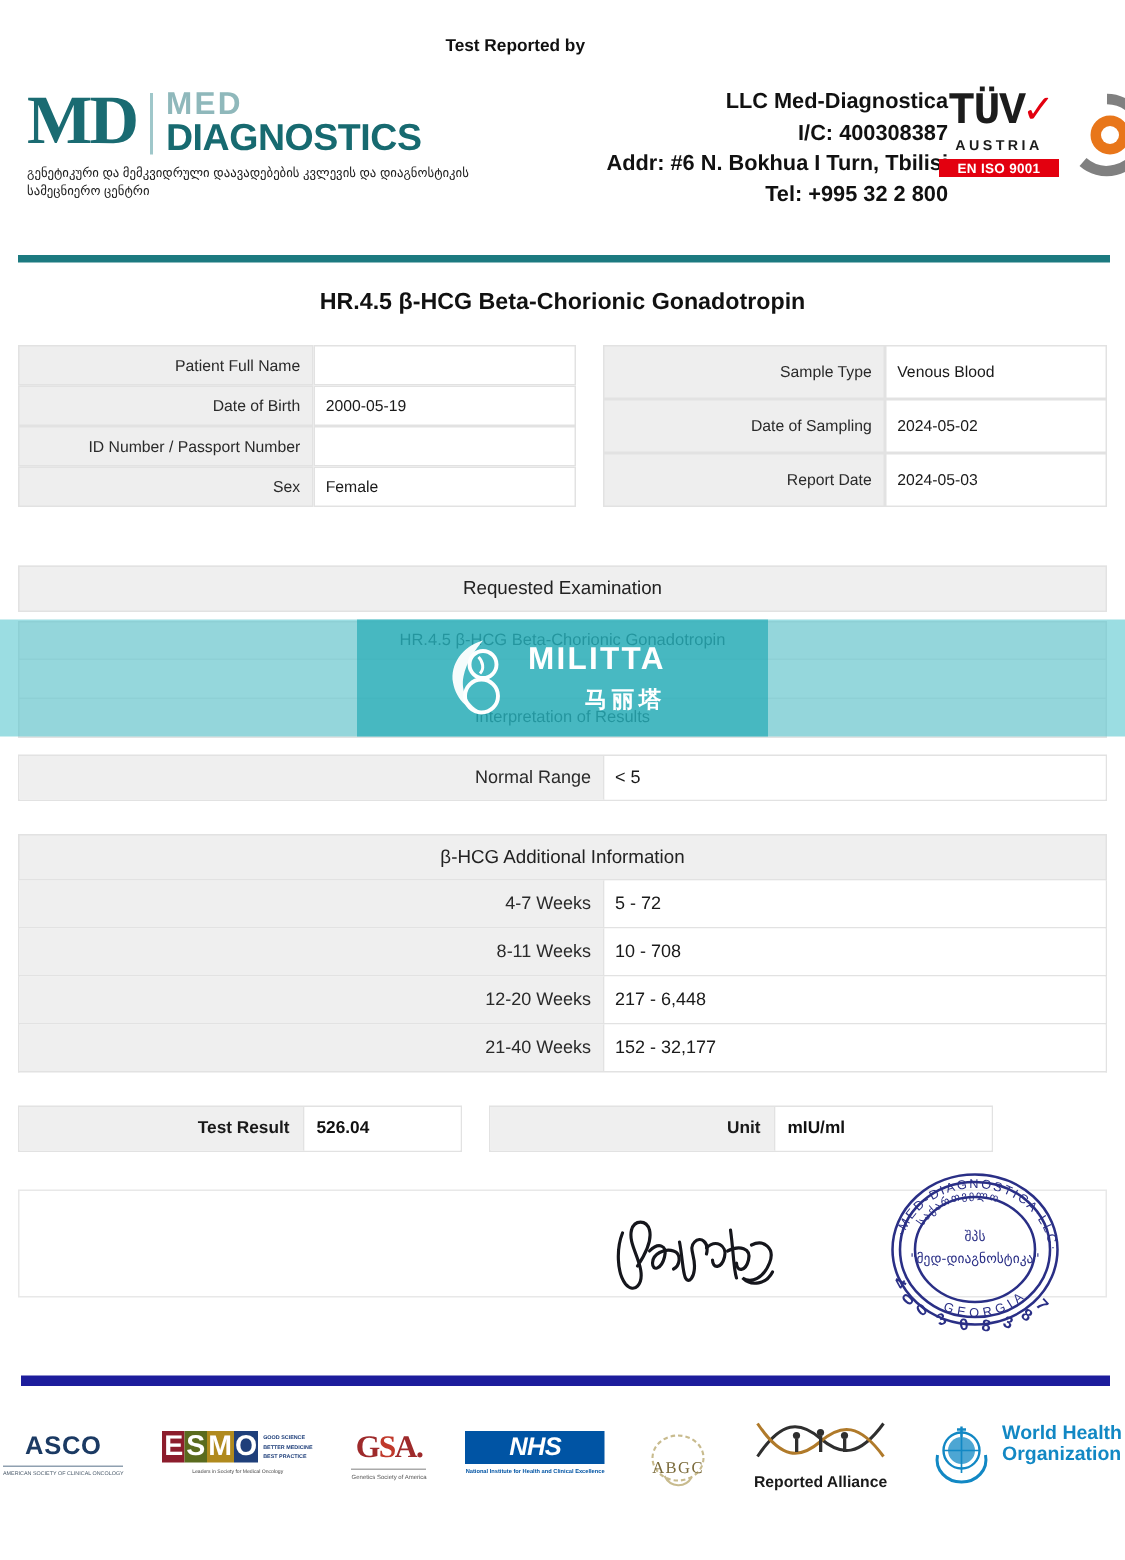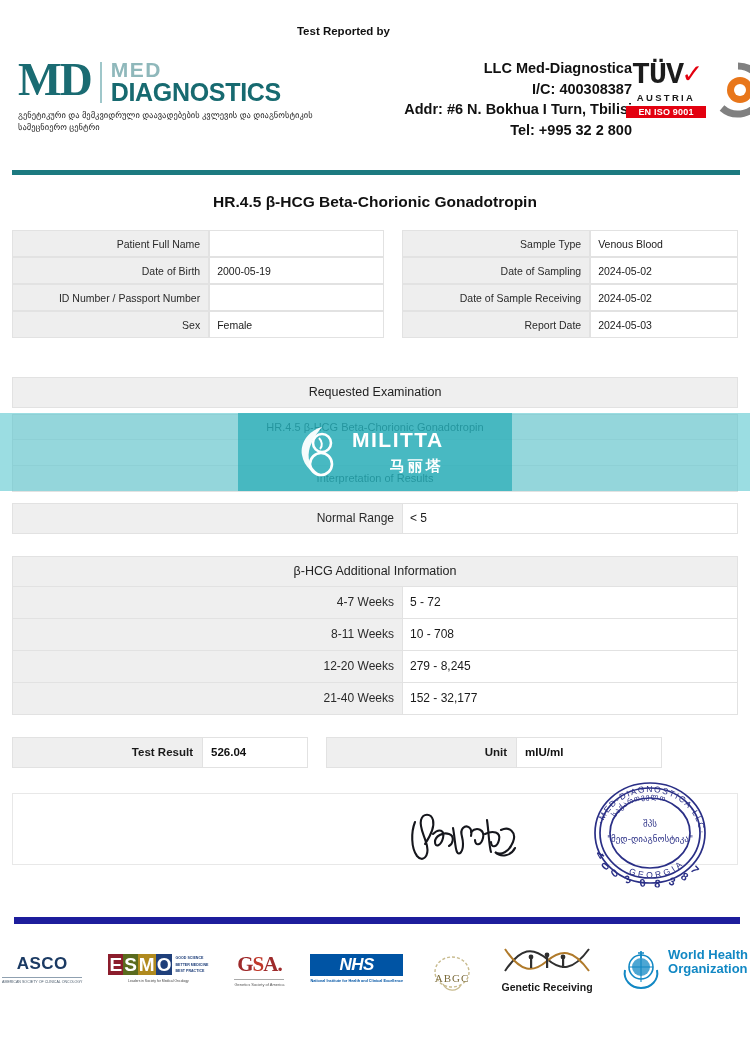--- a/index.html
+++ b/index.html
@@ -185,24 +185,20 @@
       <tbody>
           <tr>
         <td class="lbl" style="width:56%">Sample Type</td>
         <td class="val">Venous Blood</td>
       </tr>
       <tr>
         <td class="lbl">Date of Sampling</td>
         <td class="val">2024-05-02</td>
       </tr>
       <tr>
-        <td class="lbl">Date of Sample Receiving</td>
-        <td class="val">2024-05-02</td>
-      </tr>
-      <tr>
         <td class="lbl">Report Date</td>
         <td class="val">2024-05-03</td>
       </tr>
     </tbody>
       </table>
   </div>
 
   <div class="wide" style="top:377px;">
     <div class="bar-row">Requested Examination</div>
   </div>
@@ -240,21 +236,21 @@
     <div class="kv-row" style="height:32px;">
       <div class="k" style="line-height:30px;font-size:12px;">4-7 Weeks</div>
       <div class="v" style="line-height:30px;font-size:12px;">5 - 72</div>
     </div>
     <div class="kv-row" style="height:32px;">
       <div class="k" style="line-height:30px;font-size:12px;">8-11 Weeks</div>
       <div class="v" style="line-height:30px;font-size:12px;">10 - 708</div>
     </div>
     <div class="kv-row" style="height:32px;">
       <div class="k" style="line-height:30px;font-size:12px;">12-20 Weeks</div>
-      <div class="v" style="line-height:30px;font-size:12px;">279 - 8,245</div>
+      <div class="v" style="line-height:30px;font-size:12px;">217 - 6,448</div>
     </div>
     <div class="kv-row" style="height:32px;">
       <div class="k" style="line-height:30px;font-size:12px;">21-40 Weeks</div>
       <div class="v" style="line-height:30px;font-size:12px;">152 - 32,177</div>
     </div>
   </div>
 
   <div class="result-wrap">
     <div class="res-box res-left">
       <div class="k">Test Result</div>
@@ -357,21 +353,21 @@
         <path d="M4 4 C20 28 32 28 46 16 C60 4 72 4 88 26" fill="none" stroke="#b07a2a" stroke-width="2"></path>
         <g fill="#2f2f2f">
           <circle cx="30" cy="12" r="2.4"></circle>
             <circle cx="46" cy="10" r="2.4"></circle>
             <circle cx="62" cy="12" r="2.4"></circle>
           <rect x="29" y="14" width="2.2" height="9"></rect>
             <rect x="45" y="12" width="2.2" height="11"></rect>
             <rect x="61" y="14" width="2.2" height="9"></rect>
         </g>
       </svg>
-      <div class="f-ga">Genetic Receiving</div>
+      <div class="f-ga">Reported Alliance</div>
     </div>
 
     <div class="flogo" style="display:flex;gap:5px;">
       <svg width="44" height="42" viewBox="0 0 44 42">
         <circle cx="22" cy="19" r="12" fill="none" stroke="#1288c4" stroke-width="1.6"></circle>
         <circle cx="22" cy="19" r="9" fill="#1288c4" opacity="0.75"></circle>
         <path d="M22 6 L22 34 M10 19 L34 19" stroke="#1288c4" stroke-width="1.1"></path>
         <path d="M6 22 C4 32 12 40 22 40 C32 40 40 32 38 22" fill="none" stroke="#1288c4" stroke-width="2"></path>
         <path d="M22 3 L22 10 M19 5 L25 5" stroke="#1288c4" stroke-width="1.6"></path>
       </svg>

